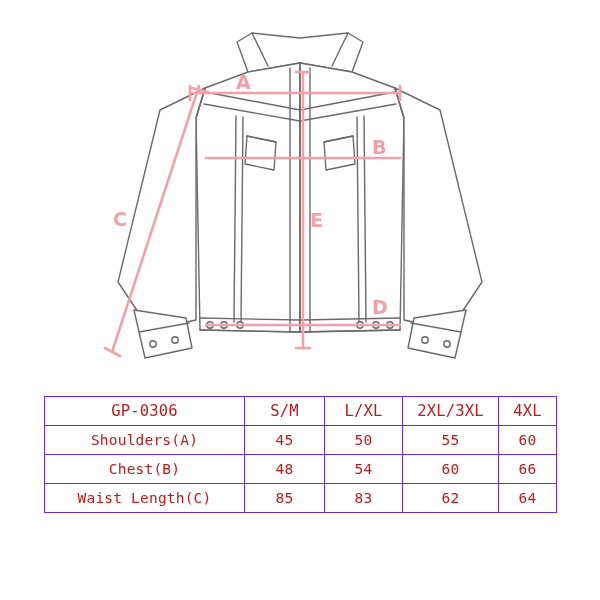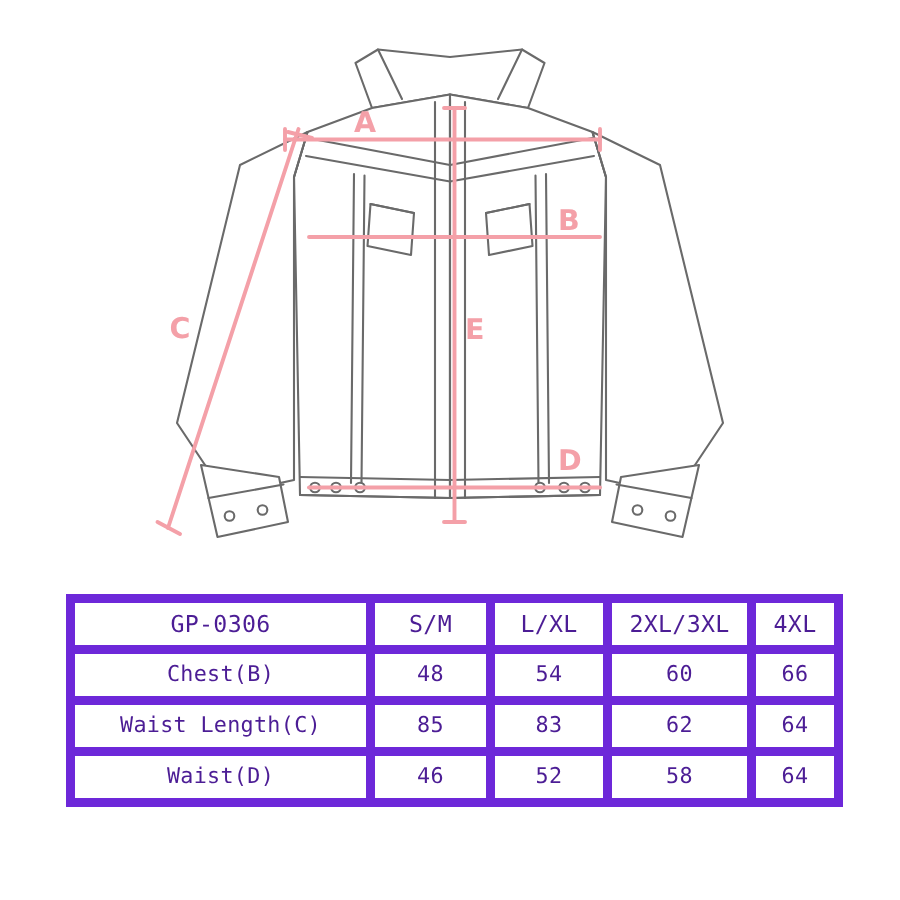--- a/index.html
+++ b/index.html
@@ -43,27 +43,27 @@
   
   #size-table {
     position: absolute;
     left: 44px;
     top: 396px;
     width: 512px;
     border-collapse: collapse;
     table-layout: fixed;
   }
   #size-table td {
-    border: 6px solid #6d28d9;
+    border: 1px solid #6d28d9;
     height: 28px;
     text-align: center;
     vertical-align: middle;
     font-family: "DejaVu Sans Mono", monospace;
     font-size: 14.5px;
-    color: #4c1d95;
+    color: #b91c1c;
     padding: 0 2px;
     letter-spacing: 0.2px;
   }
   #size-table td.rowhead {
     font-size: 14.5px;
     text-align: center;
   }
   #size-table tr.header-row td {
     font-size: 15.5px;
   }
@@ -173,41 +173,41 @@
     </colgroup>
     <tbody>
       <tr class="header-row">
         <td class="rowhead">GP-0306</td>
         <td>S/M</td>
         <td>L/XL</td>
         <td>2XL/3XL</td>
         <td>4XL</td>
       </tr>
 
+      <tr>
+        <td class="rowhead">Shoulders(A)</td>
+        <td>45</td>
+        <td>50</td>
+        <td>55</td>
+        <td>60</td>
+      </tr>
 
       <tr>
         <td class="rowhead">Chest(B)</td>
         <td>48</td>
         <td>54</td>
         <td>60</td>
         <td>66</td>
       </tr>
 
       <tr>
         <td class="rowhead">Waist Length(C)</td>
         <td>85</td>
         <td>83</td>
         <td>62</td>
         <td>64</td>
       </tr>
 
-      <tr>
-        <td class="rowhead">Waist(D)</td>
-        <td>46</td>
-        <td>52</td>
-        <td>58</td>
-        <td>64</td>
-      </tr>
 
     </tbody>
   </table>
 
 </div>
 
 </body></html>

